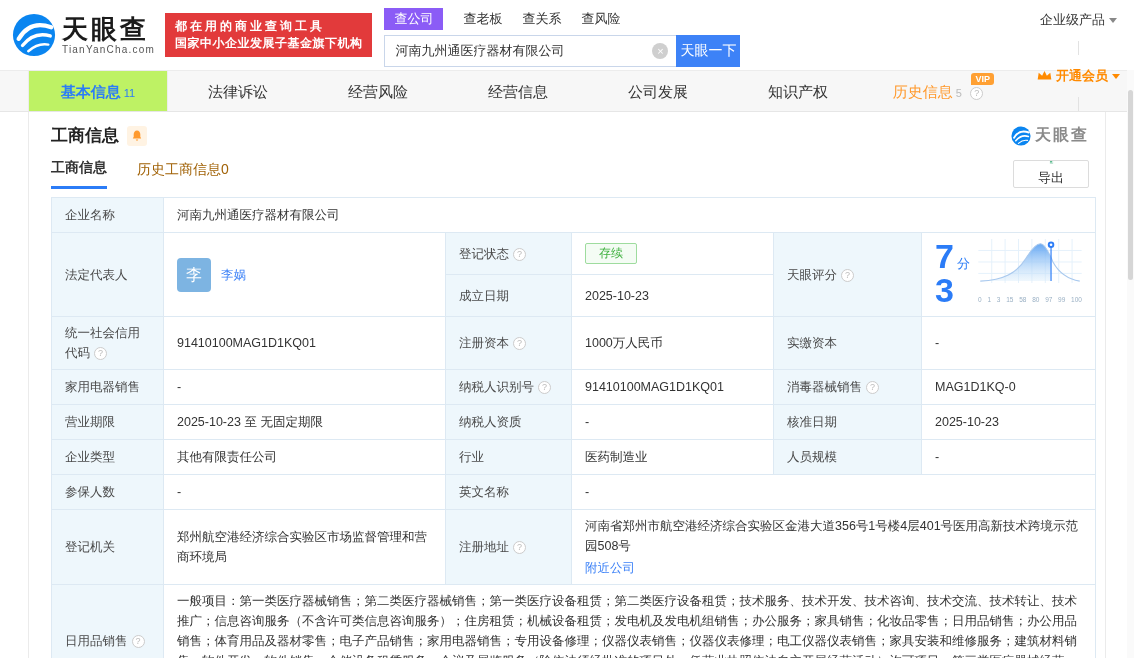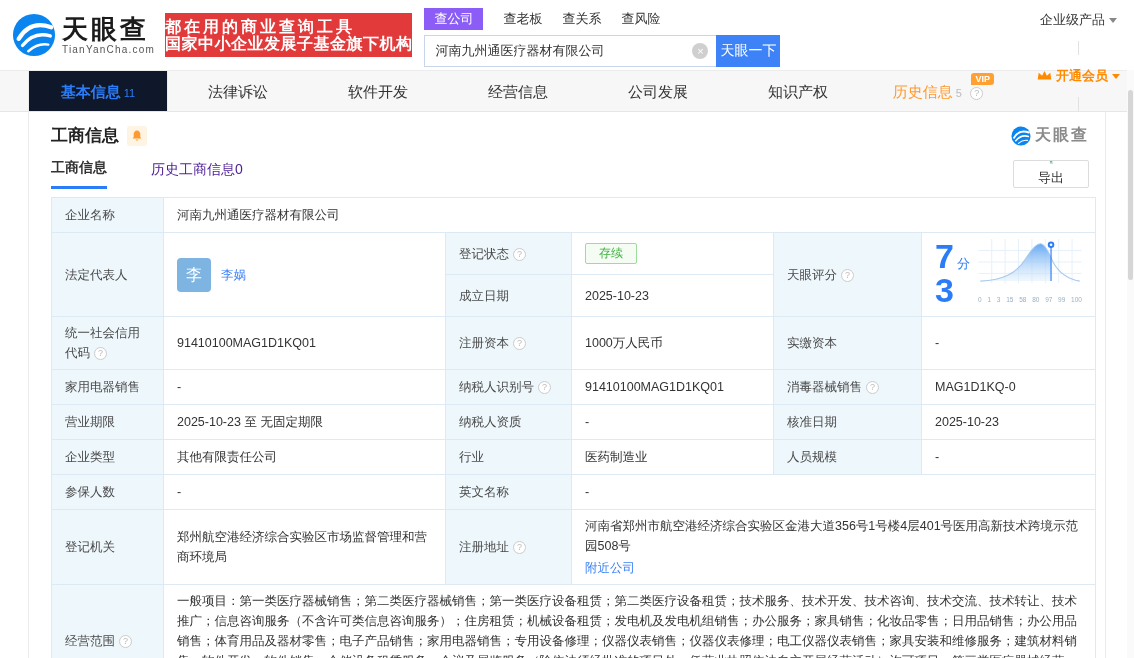--- a/index.html
+++ b/index.html
@@ -6,21 +6,21 @@
   html,body { width:1134px; height:658px; overflow:hidden; background:#fff;
     font-family:"Liberation Sans","DejaVu Sans",sans-serif; color:#333; }
 
   
   .topbar { height:70px; display:flex; align-items:center; padding:0 14px 0 12px; background:#fff; position:relative; }
   .logo-group { display:flex; align-items:center; }
   .logo-icon { width:44px; height:44px; flex:0 0 auto; }
   .logo-text { margin-left:6px; }
   .logo-cn { font-size:26px; font-weight:bold; color:#1b1b1b; letter-spacing:3px; line-height:26px; }
   .logo-en { font-size:10px; color:#555; letter-spacing:1.2px; margin-top:2px; }
-  .slogan { margin-left:10px; background:#e23a3b; color:#fff; padding:5px 0; font-size:16px; font-weight:bold; line-height:17px; }
+  .slogan { margin-left:10px; background:#e23a3b; color:#fff; padding:5px 10px; font-size:12px; font-weight:bold; line-height:17px; }
   .slogan .l1 { letter-spacing:3px; }
   .slogan .l2 { letter-spacing:0.5px; }
 
   .search-block { margin-left:12px; margin-top:4px; width:356px; }
   .search-tabs { display:flex; align-items:center; gap:20px; font-size:13px; margin-bottom:5px; }
   .search-tab { color:#333; cursor:pointer; padding:2px 0; }
   .search-tab.active { background:#8b5cf6; color:#fff; padding:2px 10px; }
   .search-row { display:flex; height:32px; }
   .search-input-wrap { position:relative; flex:1; }
   .search-input { width:100%; height:32px; border:1px solid #c9d6ea; border-right:none; padding:0 30px 0 10px; font-size:13px; color:#333; outline:none; font-family:inherit; }
@@ -33,40 +33,40 @@
   .nav-sep { width:1px; height:14px; background:#e2e2e2; }
   .vip-link { color:#ff8a00; font-weight:bold; display:flex; align-items:center; gap:4px; cursor:pointer; }
   .caret { width:0; height:0; border-left:4px solid transparent; border-right:4px solid transparent; border-top:5px solid #888; margin-top:2px; }
   .caret.blue { border-top-color:#3d82f7; } .caret.orange { border-top-color:#ff8a00; }
   .bell-wrap { position:relative; cursor:pointer; display:flex; }
   .red-dot { position:absolute; top:-3px; right:-3px; width:7px; height:7px; border-radius:50%; background:#f3413d; }
 
   
   .main-tabs { height:42px; background:#f7f7f7; border-top:1px solid #ececec; border-bottom:1px solid #e6e6e6; display:flex; padding-left:28px; }
   .main-tab { width:140px; text-align:center; line-height:41px; font-size:15px; color:#333; cursor:pointer; position:relative; }
-  .main-tab.active { background:#0f172a; color:#2b7cf7; font-weight:bold; border-left:1px solid #ececec; border-right:1px solid #ececec; }
+  .main-tab.active { background:#bef264; color:#2b7cf7; font-weight:bold; border-left:1px solid #ececec; border-right:1px solid #ececec; }
   .tab-count { font-size:11px; margin-left:3px; font-weight:normal; }
   .main-tab.active .tab-count { color:#2b7cf7; }
   .main-tab.vip-tab { color:#ff9a2e; }
   .main-tab.vip-tab .tab-count { color:#bbb; }
   .vip-badge { position:absolute; top:2px; right:14px; background:#ffa033; color:#fff; font-size:9px; font-weight:bold; line-height:12px; padding:0 4px; border-radius:3px 3px 3px 0; }
   .q { display:inline-block; width:13px; height:13px; border:1px solid #ccc; border-radius:50%; color:#bbb; font-size:9px; line-height:11px; text-align:center; margin-left:4px; vertical-align:1px; cursor:pointer; background:#fff; }
 
   
   .card { margin:0 28px; border:1px solid #ebebeb; border-top:none; padding:12px 16px 12px 22px; position:relative; background:#fff; min-height:540px; }
   .card-head { display:flex; align-items:center; }
   .sec-title { font-size:17px; font-weight:bold; color:#222; }
   .sec-bell { width:20px; height:20px; background:#fff3e3; border-radius:3px; margin-left:8px; display:flex; align-items:center; justify-content:center; }
   .watermark { margin-left:auto; display:flex; align-items:center; gap:4px; }
   .watermark-text { font-size:16px; font-weight:bold; color:#8a8a8a; letter-spacing:2px; }
 
   .subtab-row { display:flex; align-items:center; margin-top:12px; height:30px; }
   .subtab { font-size:14px; cursor:pointer; padding-bottom:9px; }
   .subtab.active { color:#333; font-weight:bold; border-bottom:3px solid #2b7cf7; }
-  .subtab.dim { color:#4c1d95; margin-left:44px; }
+  .subtab.dim { color:#a16207; margin-left:30px; }
   .export-btn { margin-left:auto; display:flex; align-items:center; gap:5px; border:1px solid #dcdcdc; border-radius:2px; background:#fff; height:28px; padding:0 24px; font-size:13px; color:#333; cursor:pointer; font-family:inherit;flex-direction:column; }
 
   
   .info-table { width:100%; border-collapse:collapse; table-layout:fixed; margin-top:8px; font-size:12.5px; }
   .info-table td { border:1px solid #dde9f3; padding:6px 13px; line-height:20px; color:#333; word-break:break-all; }
   td.lbl { background:#eef7fc; color:#4a4a4a;margin-left:48px; }
   tr.h35 { height:35px; } tr.h54 { height:54px; }
   .link { color:#3d82f7; text-decoration:none; cursor:pointer; }
   .tag-green { display:inline-block; color:#3fb03f; border:1px solid #9edc9e; background:#f4fcf4; font-size:12px; line-height:17px; padding:1px 13px; border-radius:2px; }
   .rep { display:flex; align-items:center; }
@@ -159,21 +159,21 @@
       <span class="caret"></span>
     </span>
   </nav>
 </header>
 
 <nav class="main-tabs">
   <div class="main-tab active">
     <span>基本信息</span><span class="tab-count">11</span>
   </div>
   <div class="main-tab"><span>法律诉讼</span></div>
-  <div class="main-tab"><span>软件开发</span></div>
+  <div class="main-tab"><span>经营风险</span></div>
   <div class="main-tab"><span>经营信息</span></div>
   <div class="main-tab"><span>公司发展</span></div>
   <div class="main-tab"><span>知识产权</span></div>
   <div class="main-tab vip-tab">
     <span class="vip-badge">VIP</span>
     <span>历史信息</span><span class="tab-count">5</span>
     <span class="q">?</span>
   </div>
 </nav>
 
@@ -331,21 +331,21 @@
     <tr class="h54">
       <td class="lbl">登记机关</td>
       <td>郑州航空港经济综合实验区市场监督管理和营商环境局</td>
       <td class="lbl"><span>注册地址</span><span class="q">?</span></td>
       <td colspan="3">
         <span>河南省郑州市航空港经济综合实验区金港大道356号1号楼4层401号医用高新技术跨境示范园508号</span>
         <a class="link nearby">附近公司</a>
       </td>
     </tr>
     <tr>
-      <td class="lbl"><span>经营范围</span><span class="q">?</span></td>
+      <td class="lbl"><span>日用品销售</span><span class="q">?</span></td>
       <td colspan="5" class="scope-cell">一般项目：第一类医疗器械销售；第二类医疗器械销售；第一类医疗设备租赁；第二类医疗设备租赁；技术服务、技术开发、技术咨询、技术交流、技术转让、技术推广；信息咨询服务（不含许可类信息咨询服务）；住房租赁；机械设备租赁；发电机及发电机组销售；办公服务；家具销售；化妆品零售；日用品销售；办公用品销售；体育用品及器材零售；电子产品销售；家用电器销售；专用设备修理；仪器仪表销售；仪器仪表修理；电工仪器仪表销售；家具安装和维修服务；建筑材料销售；软件开发；软件销售；仓储设备租赁服务；会议及展览服务（除依法须经批准的项目外，凭营业执照依法自主开展经营活动）许可项目：第三类医疗器械经营；第三类医疗设备租赁；消毒器械销售（依法须经批准的项目，经相关部门批准后方可开展经营活动，具体经营项目以相关部门批准文件或许可证件为准）</td>
     </tr>
   </tbody>
     </table>
 </main>
 
 <div class="scrollbar">
   <div class="scroll-thumb"></div>
 </div>
 

